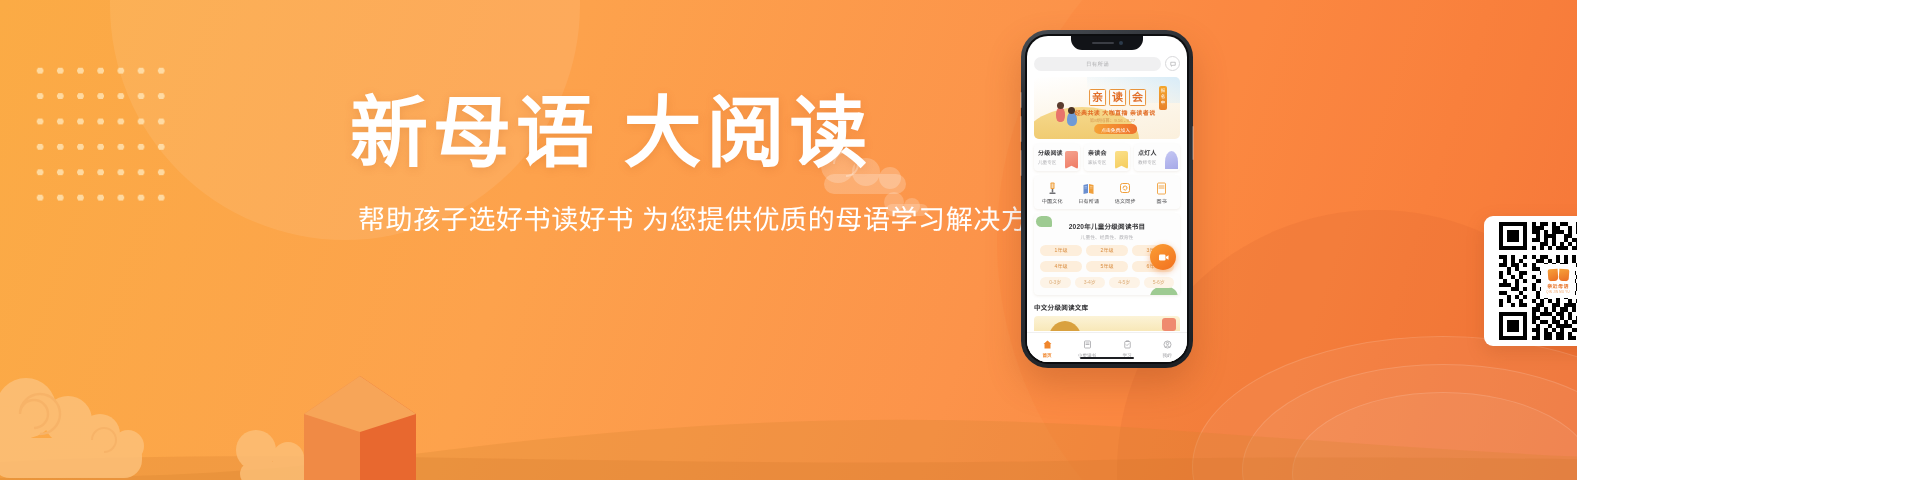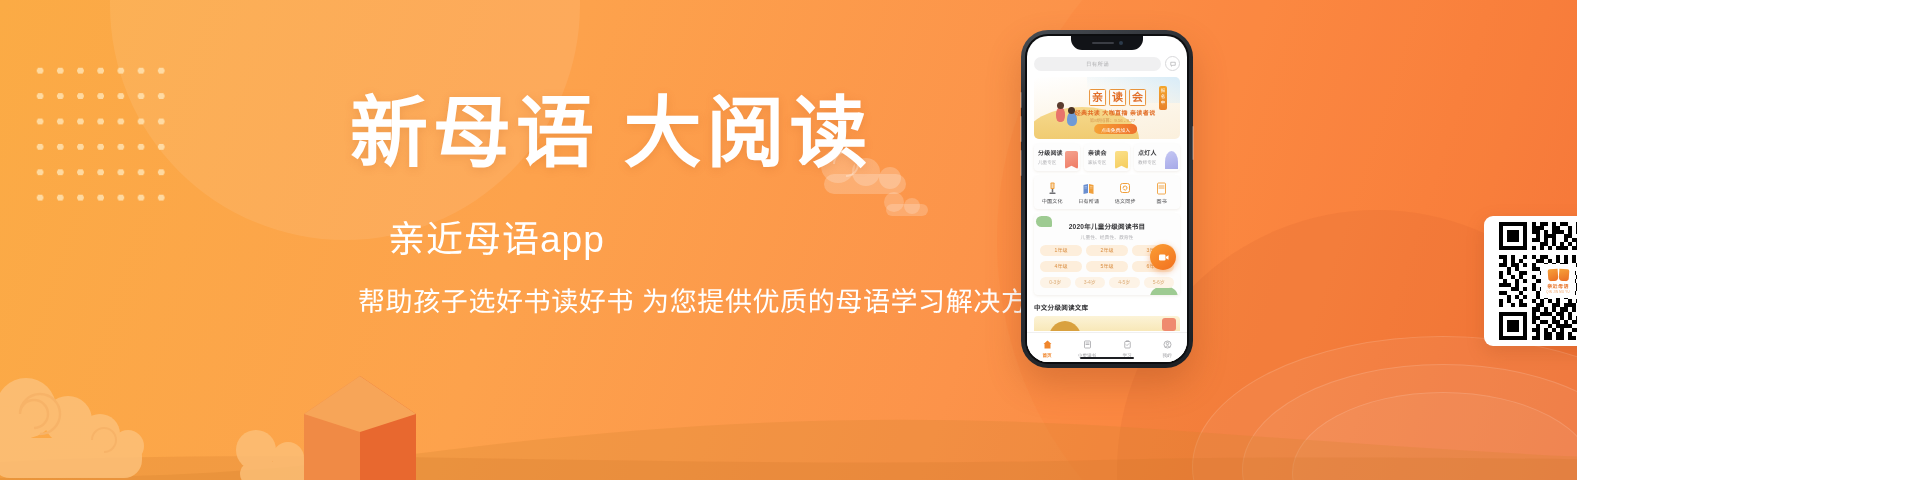--- a/index.html
+++ b/index.html
@@ -533,21 +533,20 @@
   </svg>
 
   <svg class="deco cube" viewBox="0 0 120 112">
     <path d="M60,8 L116,46 L116,112 L60,112 Z" fill="#e8682f"></path>
     <path d="M60,8 L4,46 L4,112 L60,112 Z" fill="#f08a45"></path>
     <path d="M60,8 L116,46 L60,64 L4,46 Z" fill="#f7a558"></path>
   </svg>
 
   <div class="copy">
     <h1 class="headline">新母语 大阅读</h1>
-    <div class="subtitle">亲近母语app</div>
     <div class="tagline">帮助孩子选好书读好书 为您提供优质的母语学习解决方案</div>
   </div>
 
   <div class="phone">
     <span class="side-btn left1"></span>
     <span class="side-btn left2"></span>
     <span class="side-btn left3"></span>
     <span class="side-btn right1"></span>
 
     <div class="phone-inner">

